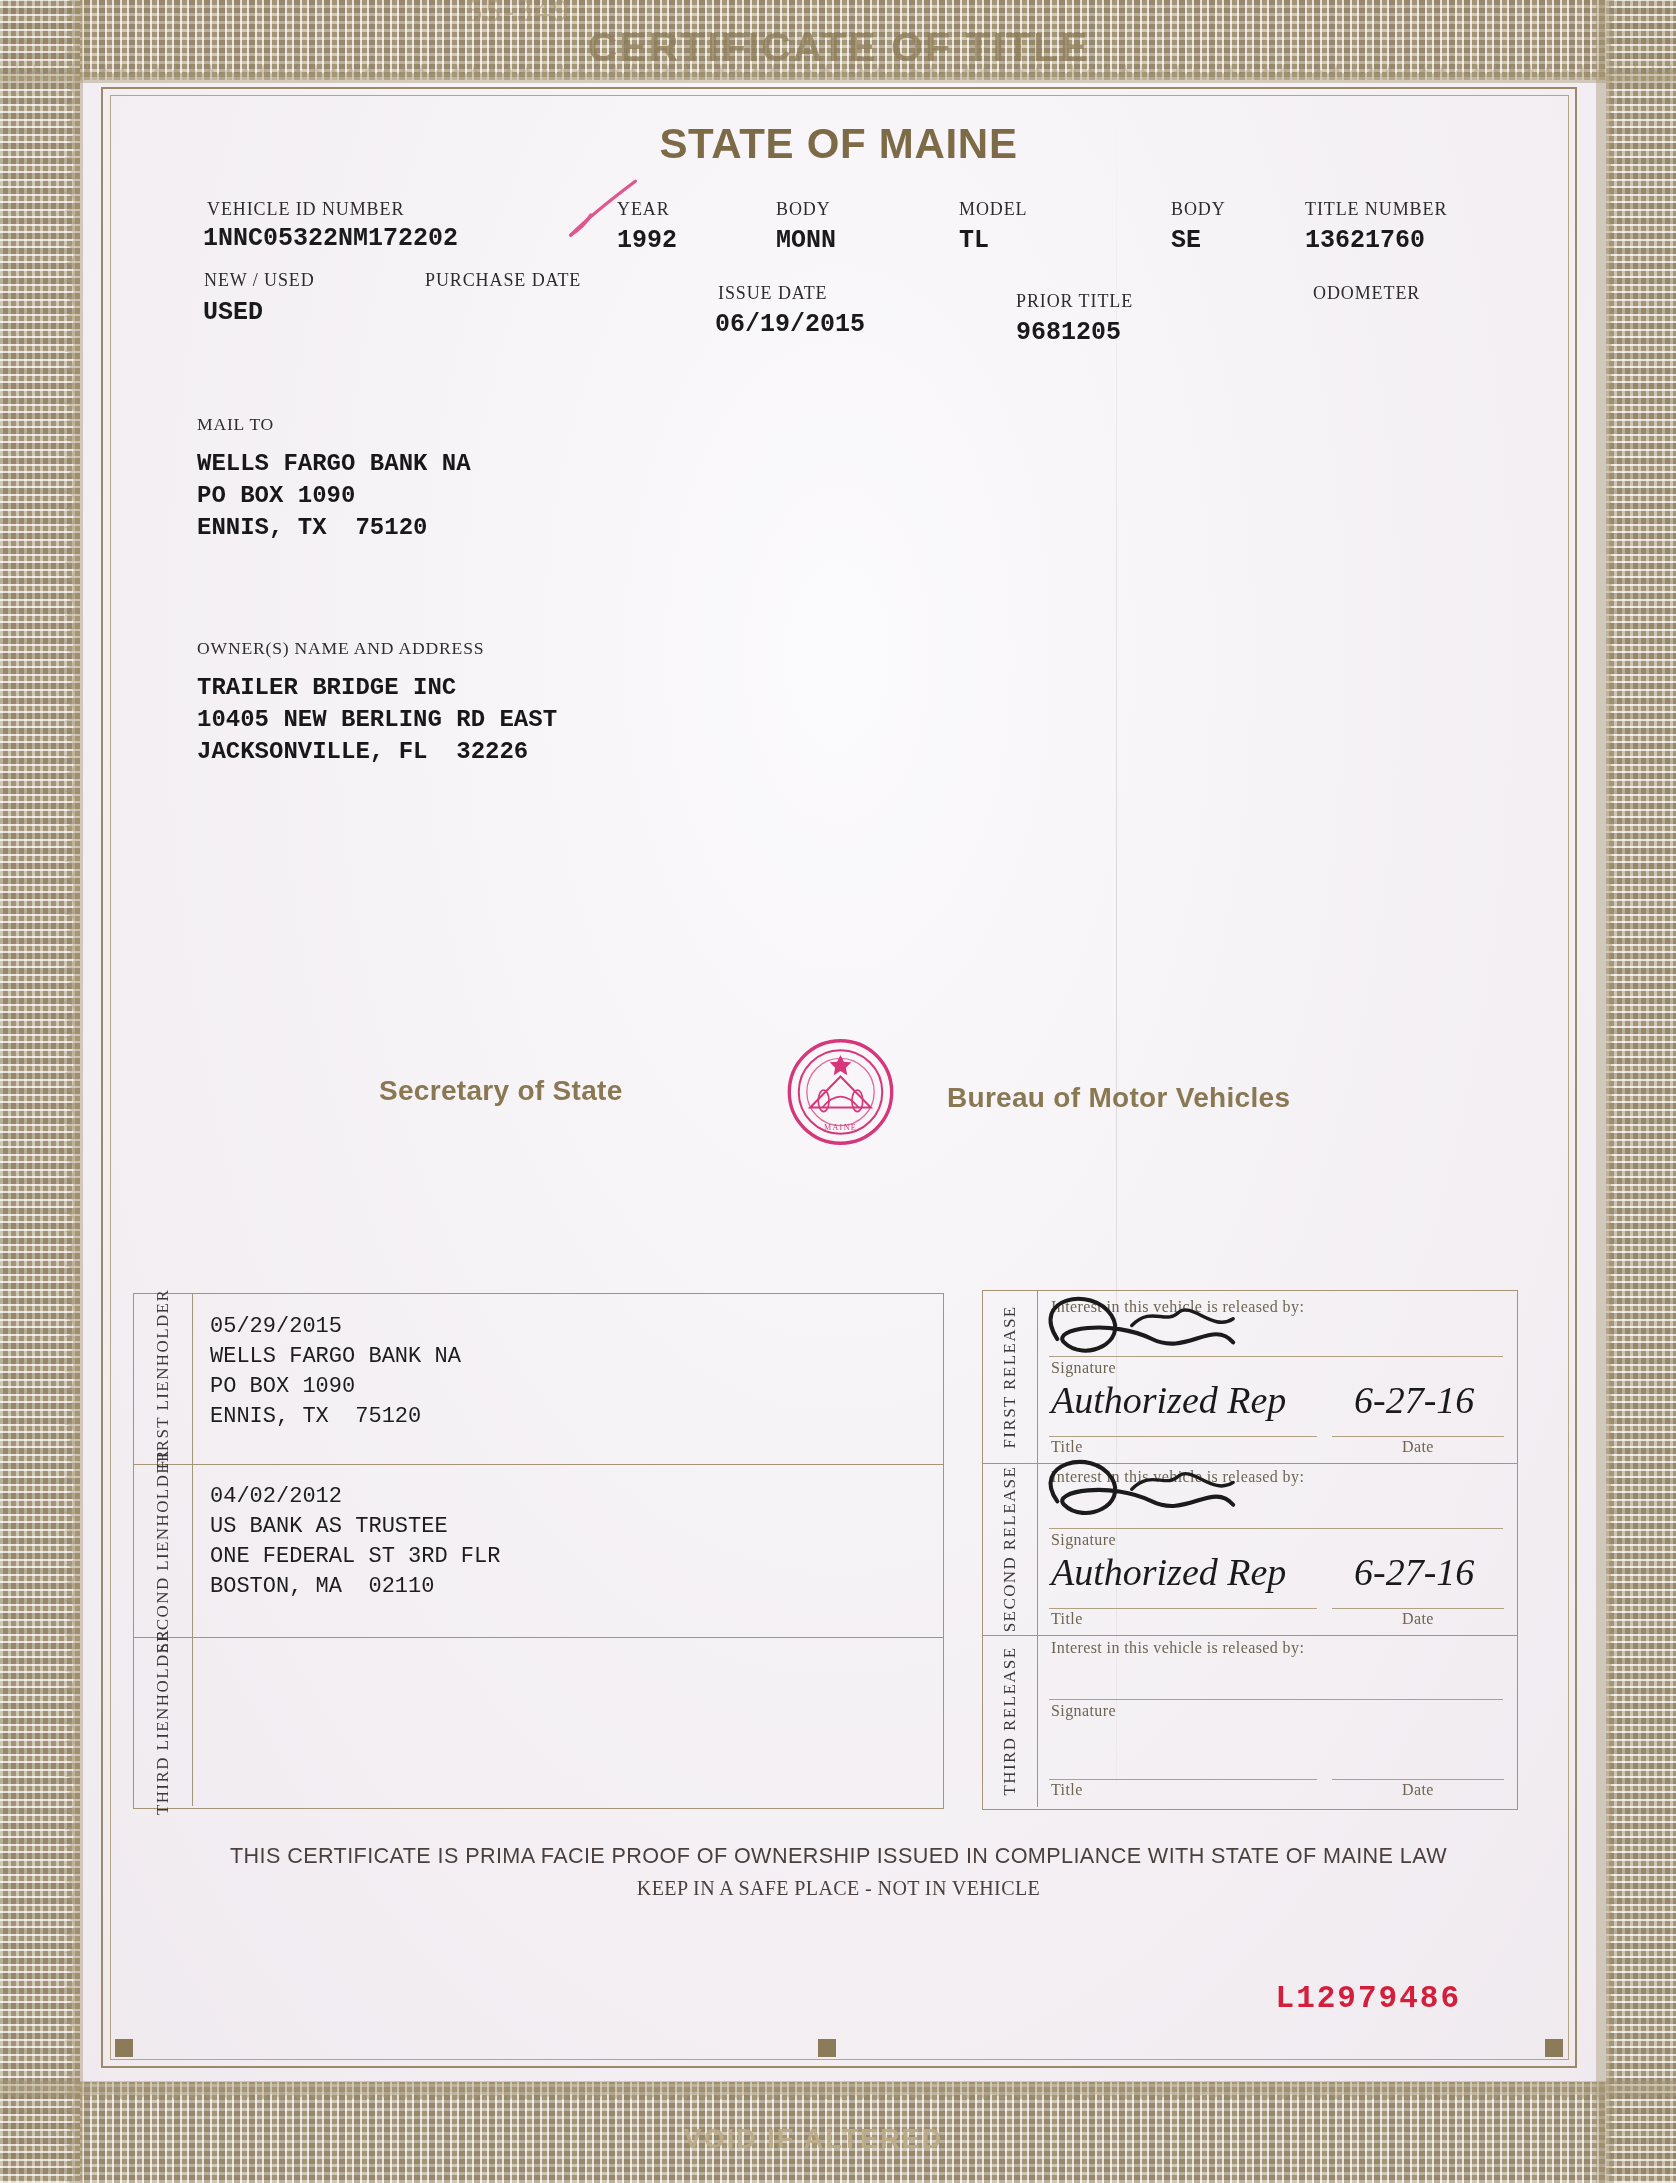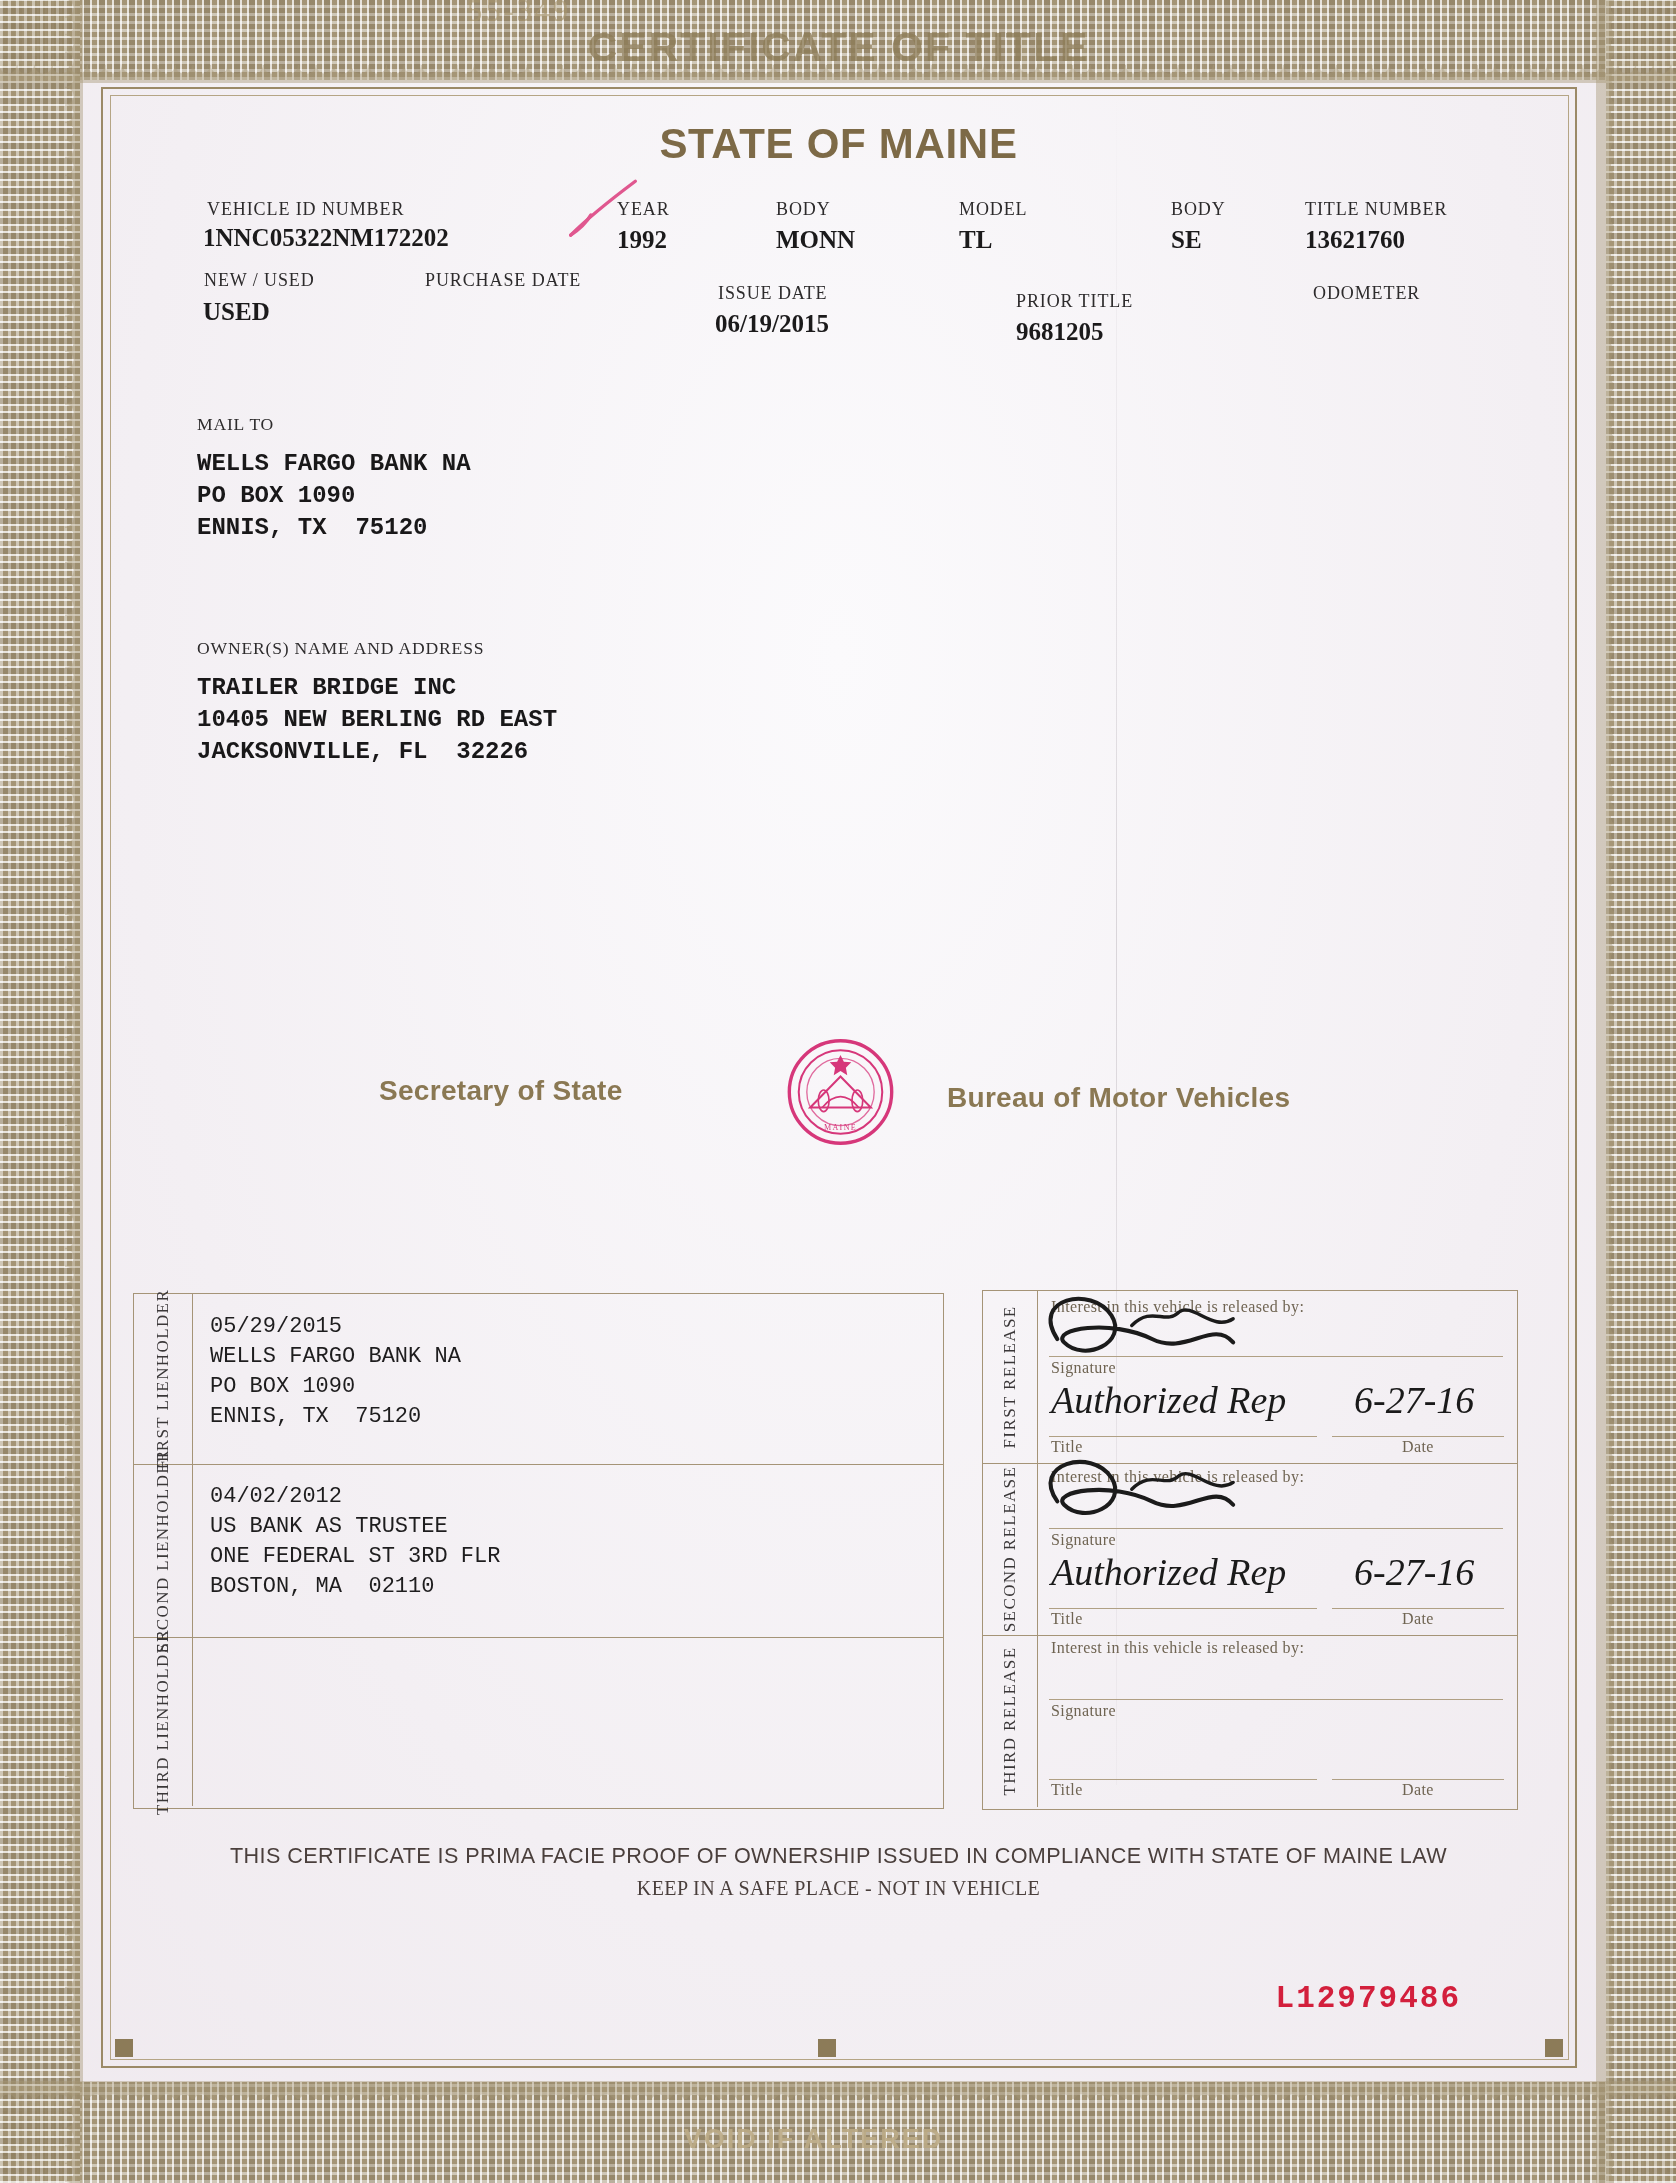--- a/index.html
+++ b/index.html
@@ -100,21 +100,21 @@
 
   
   .lbl{
     position:absolute;
     font-family:"Liberation Serif", serif;
     font-size:18px;letter-spacing:0.9px;color:#2d2b2c;
     white-space:nowrap;
   }
   .val{
     position:absolute;
-    font-family:Liberation Serif, serif;
+    font-family:Liberation Mono, monospace;
     font-size:24px;font-weight:bold;color:#1b1a1b;white-space:pre;
   }
   .val.lg{font-size:25px;}
   .addr{
     position:absolute;
     font-family:"Liberation Mono","DejaVu Sans Mono", monospace;
     font-size:24px;font-weight:bold;color:#191819;line-height:32px;white-space:pre;
   }
   .mini{
     position:absolute;

